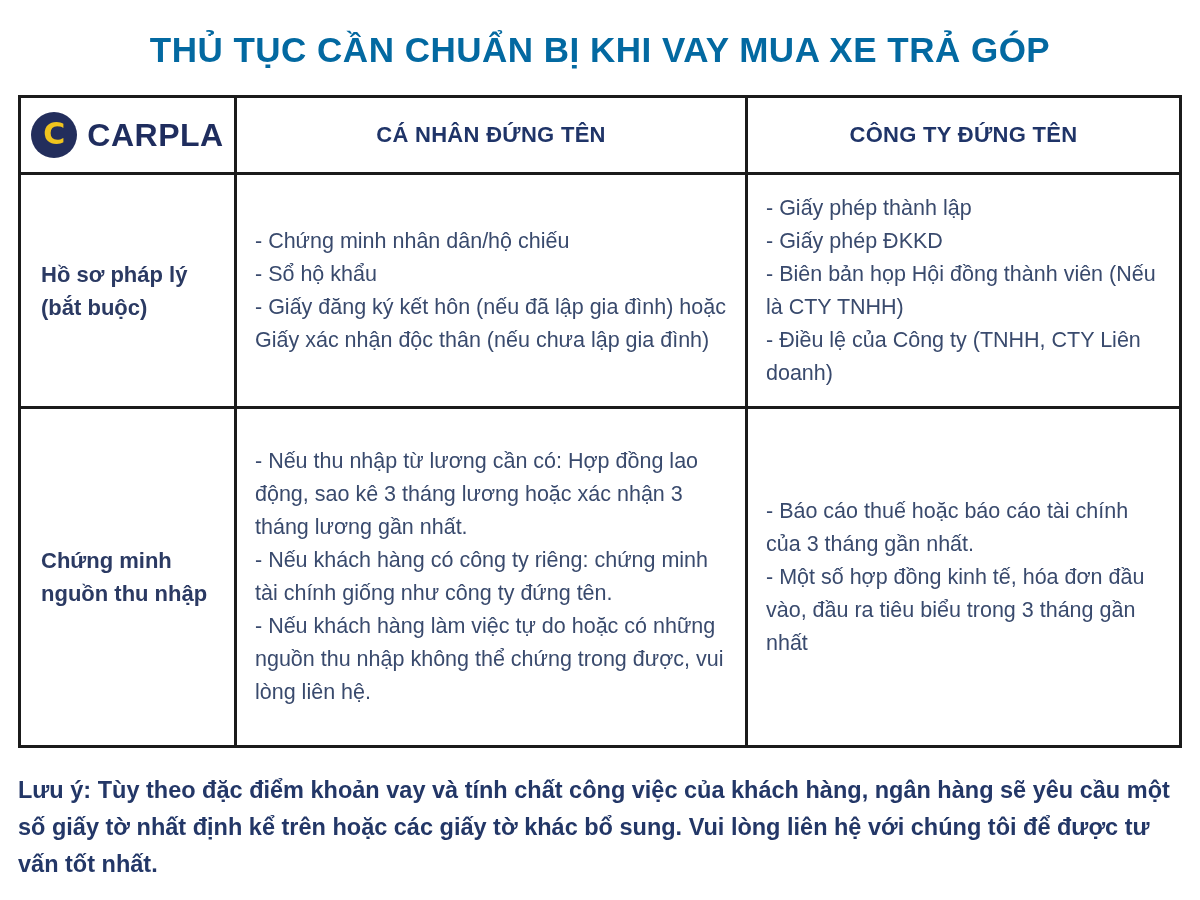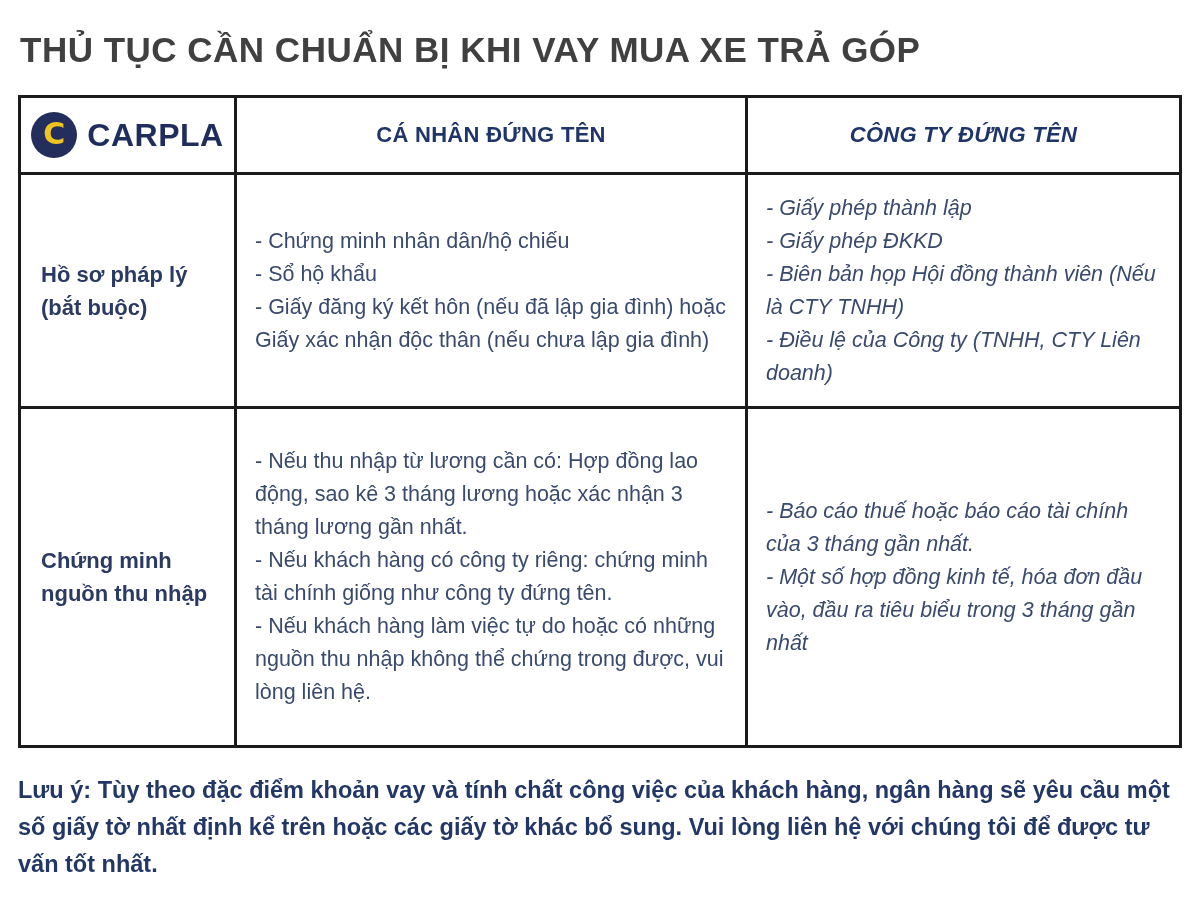--- a/index.html
+++ b/index.html
@@ -5,48 +5,47 @@
   * { margin: 0; padding: 0; box-sizing: border-box; }
   html, body { width: 1200px; height: 900px; background: #ffffff; }
   body {
     font-family: "Liberation Sans", "DejaVu Sans", sans-serif;
     color: #394a6d;
     overflow: hidden;
   }
   .page { width: 1200px; height: 900px; padding-top: 30px; }
 
   .title {
-    text-align: left;
+    text-align: center;
     font-size: 35px;
     font-weight: 800;
     letter-spacing: 0.5px;
-    color: #404040;
+    color: #0369a1;
     margin-bottom: 25px;
     white-space: nowrap;
-    margin-left: 20px;
   }
 
   .doc-table {
     width: 1164px;
     margin: 0 auto;
     border: 3px solid #1b1b1b;
     display: grid;
     grid-template-columns: 216px 511px 1fr;
     grid-template-rows: 77px 234px 336px;
     background: #ffffff;
   }
   .cell {
     border-right: 3px solid #1b1b1b;
     border-bottom: 3px solid #1b1b1b;
     display: flex;
     flex-direction: column;
     justify-content: center;
     align-items: flex-end;
   }
-  .cell.last-col { border-right: none; font-style: italic; }
+  .cell.last-col { border-right: none; }
   .cell.last-row { border-bottom: none; }
 
   .head {
     flex-direction: row;
     align-items: center;
     justify-content: center;
     font-size: 22px;
     font-weight: 800;
     color: #1f3468;
     letter-spacing: 0.3px;

